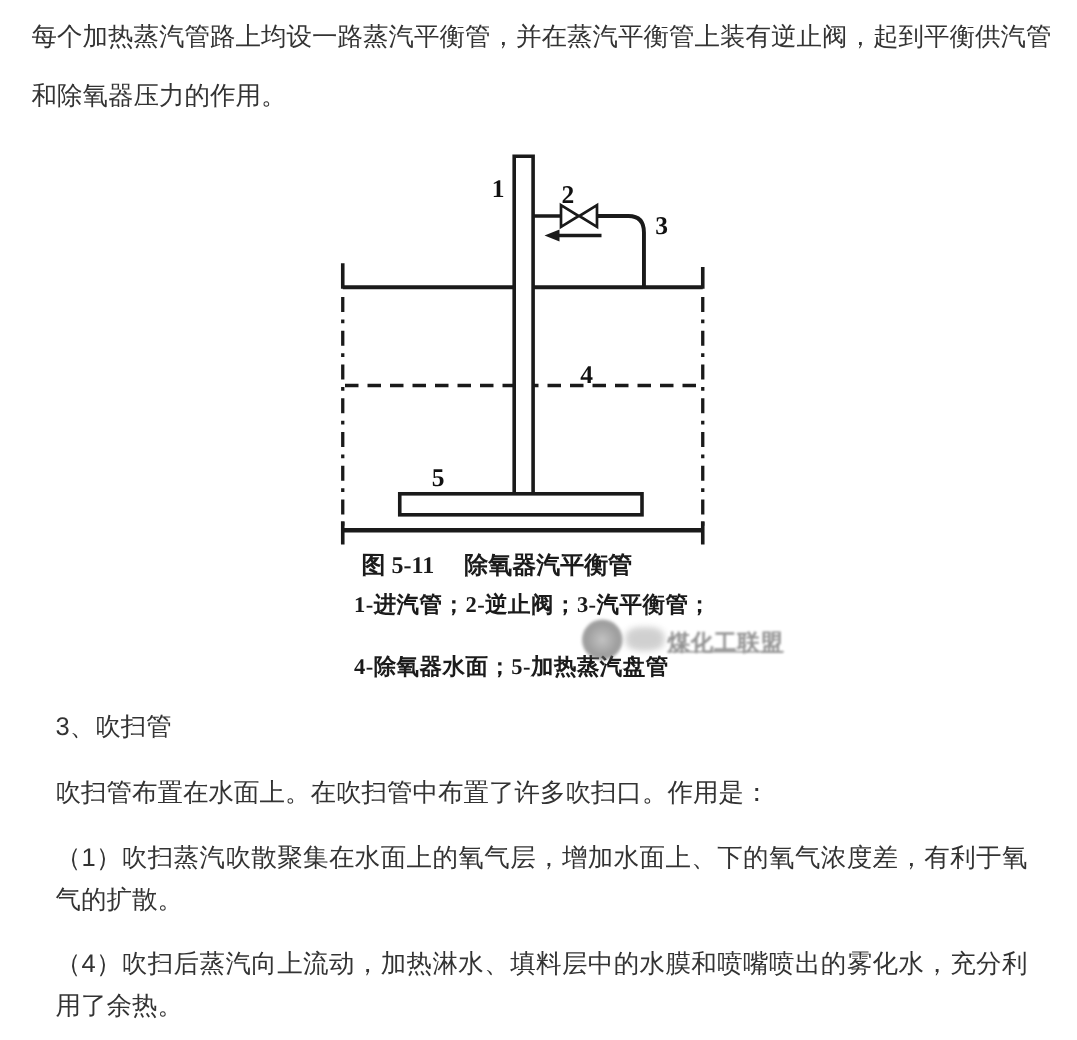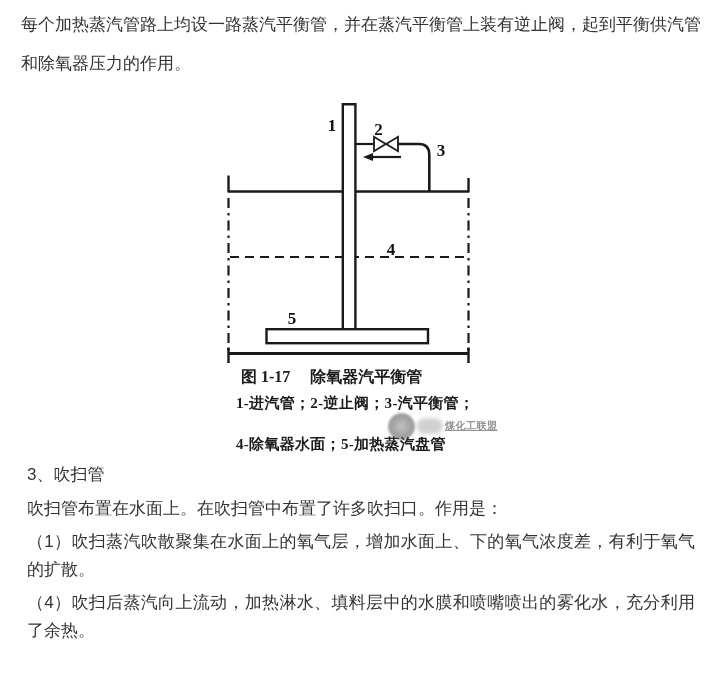--- a/index.html
+++ b/index.html
@@ -58,28 +58,28 @@
     background: radial-gradient(circle at 50% 50%, #9a9a9a 0%, #5f5f5f 55%, #777 100%);
     opacity: 0.6; filter: blur(1.1px);
   }
   .wm-smudge {
     position: absolute; left: 236px; top: 316px;
     width: 26px; height: 16px; border-radius: 40%;
     background: #7c7c7c; opacity: 0.35; filter: blur(2px);
   }
   .wm-text {
     position: absolute; left: 264px; top: 317px;
-    font-size: 10px; font-weight: 600;
+    font-size: 15px; font-weight: 600;
     color: #8a8a8a; text-decoration: underline;
     filter: blur(0.6px); opacity: 0.92;
     white-space: nowrap; letter-spacing: 0.5px;
   }
 
   
-  .lower .body-par { line-height: 27.5px; margin: 6px; }
+  .lower .body-par { line-height: 27.5px; margin: 16px; }
 </style>
 </head>
 <body>
 
 <div class="page">
 
   <p class="body-par par-1">每个加热蒸汽管路上均设一路蒸汽平衡管，并在蒸汽平衡管上装有逆止阀，起到平衡供汽管和除氧器压力的作用。</p>
 
 
   <div class="figure-wrap">
@@ -114,21 +114,21 @@
       <rect x="85.5" y="227.2" width="161.5" height="14" fill="#ffffff" stroke="#1a1a1a" stroke-width="2.4"></rect>
 
       <text x="151" y="29" text-anchor="middle" font-family="Liberation Serif, serif" font-size="17" font-weight="bold" fill="#111">1</text>
       <text x="197.5" y="33" text-anchor="middle" font-family="Liberation Serif, serif" font-size="17" font-weight="bold" fill="#111">2</text>
       <text x="260" y="54" text-anchor="middle" font-family="Liberation Serif, serif" font-size="17" font-weight="bold" fill="#111">3</text>
       <text x="210" y="153" text-anchor="middle" font-family="Liberation Serif, serif" font-size="17" font-weight="bold" fill="#111">4</text>
       <text x="111" y="222" text-anchor="middle" font-family="Liberation Serif, serif" font-size="17" font-weight="bold" fill="#111">5</text>
     </svg>
 
     <div class="fig-caption">
-      <span>图 1-17</span><span class="fig-caption-title">除氧器汽平衡管</span>
+      <span>图 5-11</span><span class="fig-caption-title">除氧器汽平衡管</span>
     </div>
     <div class="fig-legend fig-legend-1">1-进汽管；2-逆止阀；3-汽平衡管；</div>
     <div class="fig-legend fig-legend-2">4-除氧器水面；5-加热蒸汽盘管</div>
 
     <div class="watermark">
       <span class="wm-seal"></span>
       <span class="wm-smudge"></span>
       <span class="wm-text">煤化工联盟</span>
     </div>
   </div>

